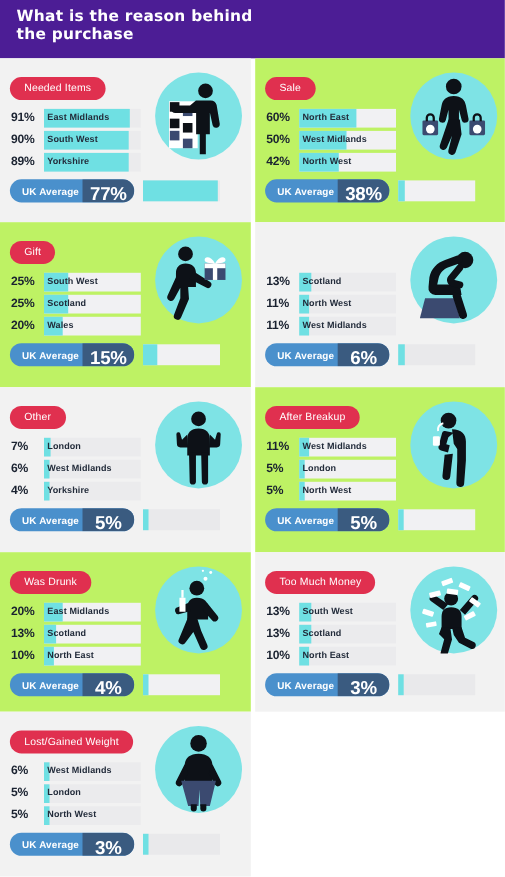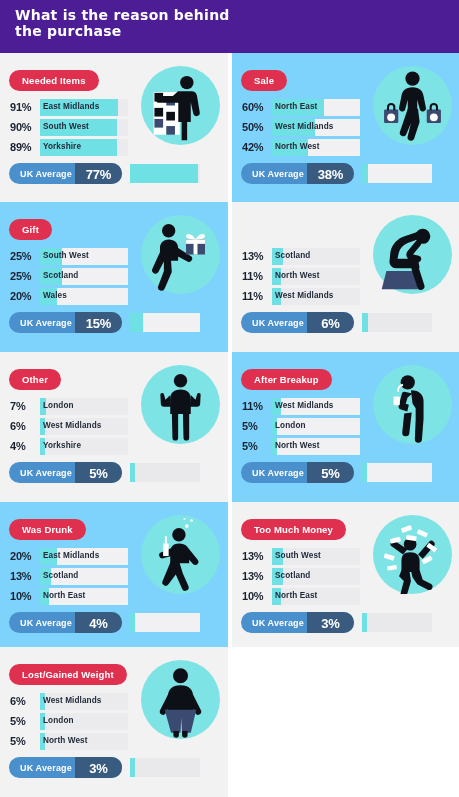--- a/index.html
+++ b/index.html
@@ -15,31 +15,31 @@
   .header-title{
     position:absolute;left:15px;top:6.5px;width:224px;
     color:#ffffff;font-weight:bold;font-size:14px;line-height:16.5px;
     letter-spacing:.25px;font-family:"DejaVu Sans",sans-serif;
   }
 
   
   .grid{position:absolute;left:0;top:53px;width:459px;height:744px;}
   .card{position:absolute;box-sizing:border-box;width:229.5px;height:150px;}
   .card.grey{background:#f2f2f2;}
-  .card.white{background:#7dd3fc;}
+  .card.white{background:#bef264;}
 
   
   .title-pill{
     position:absolute;left:9px;top:17px;height:21px;
     background:#e0304f;border-radius:11px;
     display:flex;align-items:center;
     padding:0 13px;
   }
   .title-pill span{
-    color:#ffffff;font-size:9.5px;font-weight:bold;white-space:nowrap;letter-spacing:.15px;
+    color:#ffffff;font-size:9.5px;font-weight:normal;white-space:nowrap;letter-spacing:.15px;
   }
 
   
   .rows{position:absolute;left:9px;top:46px;width:119px;}
   .row{position:relative;height:17px;margin-bottom:3px;}
   .row .pct{
     position:absolute;left:1px;top:2px;width:29px;text-align:left;
     font-size:11px;font-weight:bold;color:#1a2230;letter-spacing:-.2px;
   }
   .row .track{
@@ -60,21 +60,21 @@
   }
   .avg-pill .dark{
     position:absolute;right:0;top:0;width:47px;height:21px;background:#3a5b80;
   }
   .avg-pill .lbl{
     position:absolute;left:11px;top:5.5px;
     color:#ffffff;font-size:9px;font-weight:bold;letter-spacing:.15px;
   }
   .avg-pill .val{
     position:absolute;right:0;top:4px;width:47px;text-align:center;
-    color:#ffffff;font-size:13px;font-weight:bold;letter-spacing:-.2px;
+    color:#ffffff;font-size:17px;font-weight:bold;letter-spacing:-.2px;
   }
   .avg-track{
     position:absolute;left:121px;top:1px;width:70px;height:19px;background:#f1f1f3;
   }
   .card.grey .avg-track{background:#e9e9eb;}
   .avg-fill{position:absolute;left:121px;top:1px;height:19px;background:#6fe0e3;}
 
   
   .circle{
     position:absolute;left:141px;top:13px;width:79px;height:79px;

